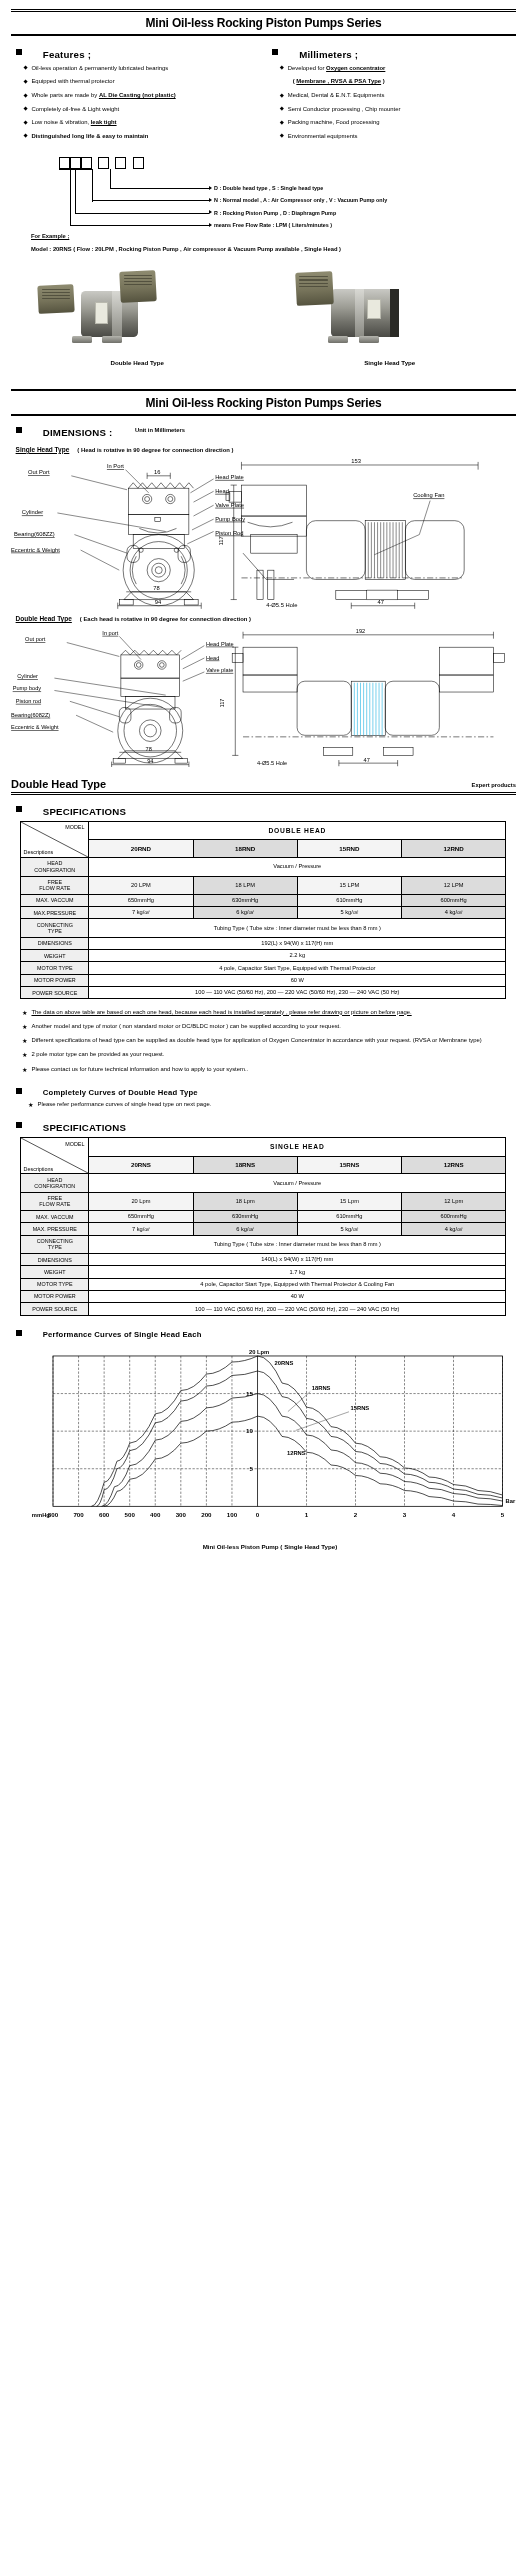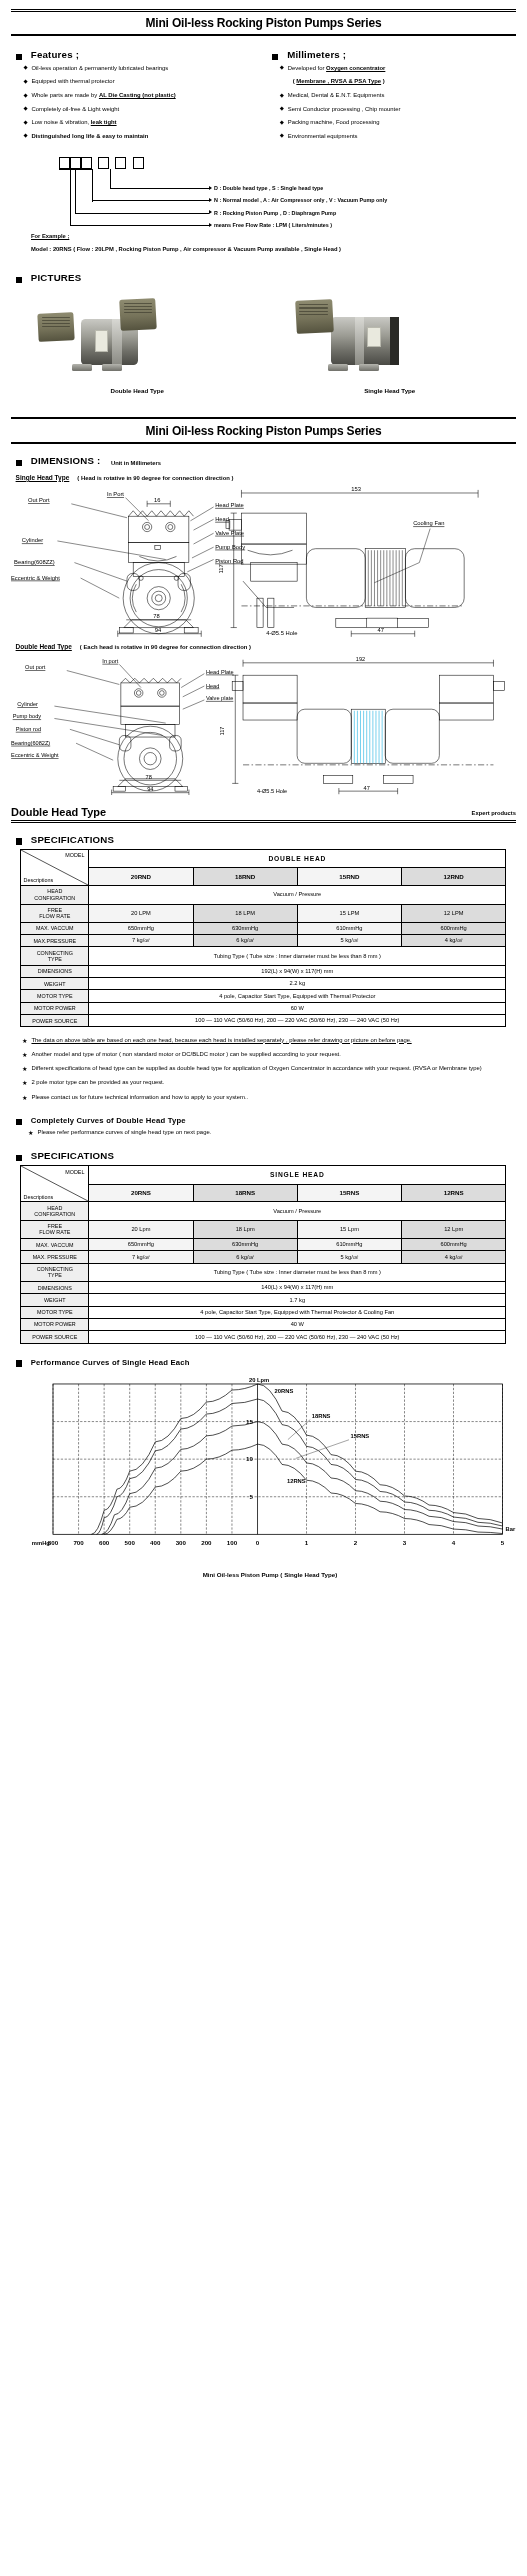--- a/index.html
+++ b/index.html
@@ -16,21 +16,21 @@
   
   .banner { margin: 9.3px 0 0 0; }
   .banner .rule-top { border-top:1.5px solid #000; border-bottom:0.8px solid #000; height:2.3px; }
   .banner .rule-bot { border-top:1.5px solid #000; border-bottom:0.8px solid #000; height:2.3px; }
   .banner h1 {
     font-size: 12px; font-weight: bold; text-align:center;
     margin:0; padding:4.6px 0 3.9px 0; letter-spacing:-0.2px;
   }
 
   
-  .sec-head { display:flex; align-items:flex-end; gap:9px; margin: 11px 0 4.6px 4.6px; }
+  .sec-head { display:flex; align-items:flex-start; gap:21px; margin: 11px 0 4.6px 4.6px; }
   .sq { width:6.2px; height:6.2px; background:#000; display:inline-block; }
   .sec-head .t { font-size:9.7px; font-weight:bold; letter-spacing:0.2px; }
   .sec-head .sub { font-size:5.8px; font-weight:bold; margin-left:1.5px; }
 
   
   .cols { display:flex; gap:7.7px; margin-top:1.5px; }
   .col { width:50%; }
   .bullets { margin: 3.9px 0 0 12.4px; }
   .bullet { display:flex; align-items:flex-start; gap:3.9px; font-size:5.9px; line-height:1.25; margin-bottom:5.8px; }
   .dia { font-size:5.4px; line-height:1.35; }
@@ -220,24 +220,20 @@
     <div class="mline" style="left:48px; top:18.6px; width:33px; height:0.8px;"></div>
     <div class="mline" style="left:59px; top:18.6px; width:0.8px; height:57px;"></div>
     <div class="mline" style="left:59px; top:75px; width:139px; height:0.8px;"></div>
     <div class="arrowhead" style="left:198px; top:73px;"></div>
     <div class="mlabel" style="left:203px; top:72px;">means Free Flow Rate : LPM ( Liters/minutes )</div>
 
     <div class="ex-label" style="top:83px; text-decoration:underline;">For Example ;</div>
     <div class="ex-label" style="top:96px;">Model : 20RNS ( Flow : 20LPM , Rocking Piston Pump , Air compressor &amp; Vacuum Pump available , Single Head )</div>
   </div>
 
-  <div class="sec-head" style="margin-top:17px;">
-    <span class="sq"></span>
-    <span class="t">PICTURES</span>
-  </div>
 
   <div class="pics">
     <div class="pic-item">
       <div class="photo">
         <div class="pump">
           <div class="pbody" style="left:60px; top:28px; width:57px; height:46px;"></div>
           <div class="pband" style="left:91px; top:28px; width:10px; height:46px;"></div>
           <div class="plabel" style="left:74px; top:39px; width:13px; height:22px;"></div>
           <div class="phead" style="left:17px; top:22px; width:36px; height:28px; transform:rotate(-3deg);"></div>
           <div class="pfin" style="left:21px; top:25.6px; width:28px;"></div>

